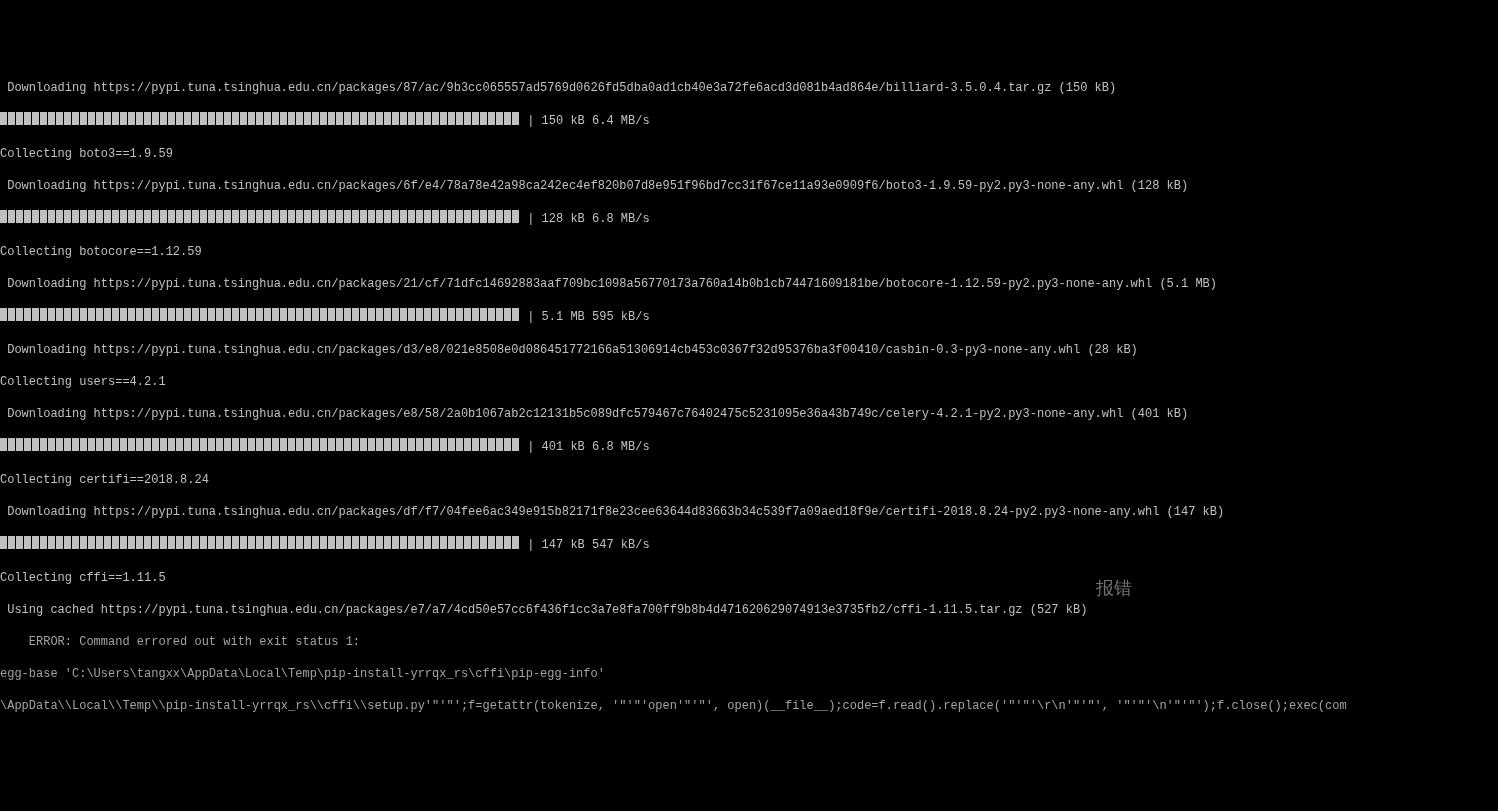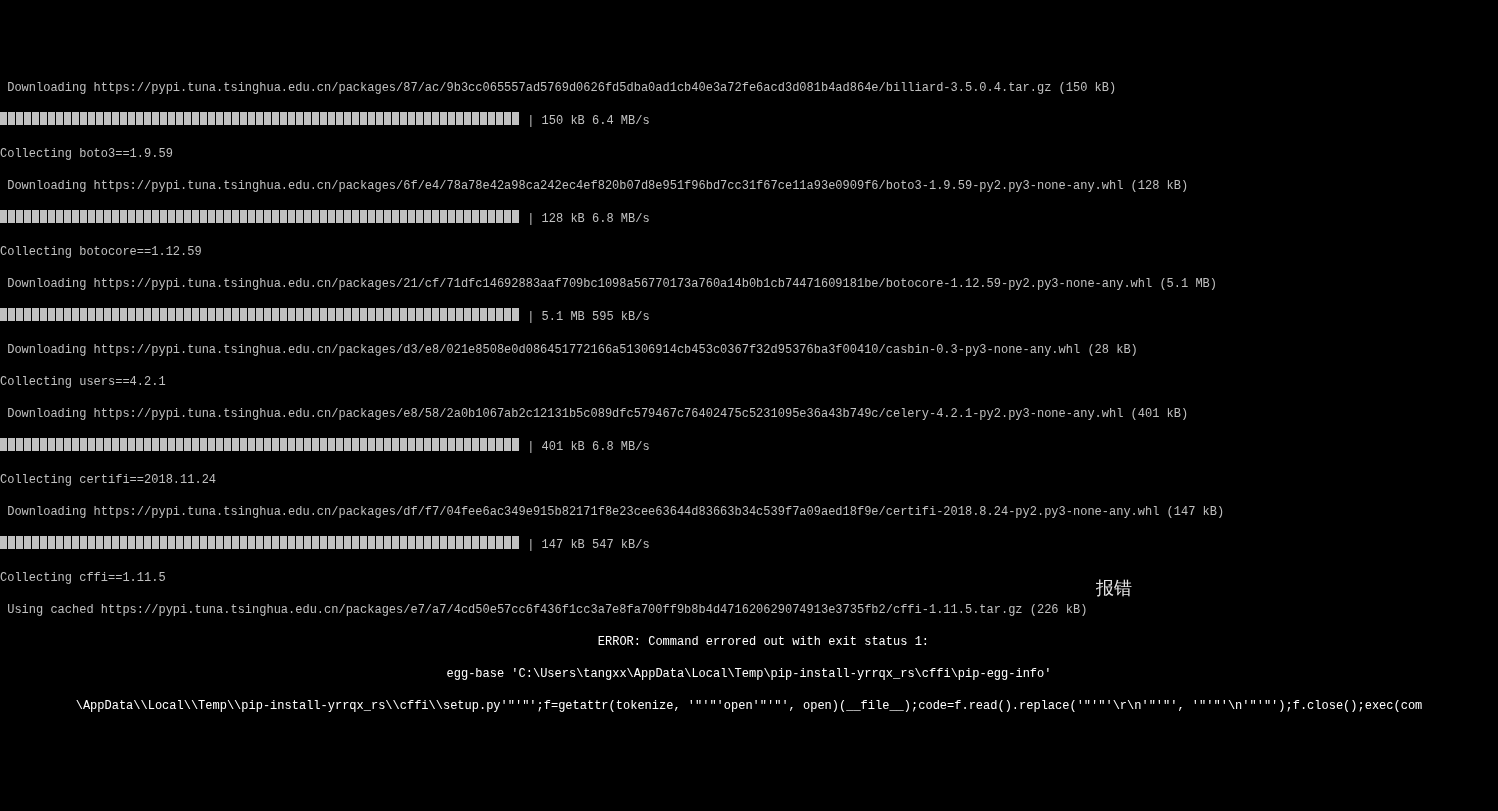--- a/index.html
+++ b/index.html
@@ -9,35 +9,35 @@
     font-family: "Consolas", "Courier New", monospace;
     font-size: 12px;
     line-height: 16px;
     white-space: pre;
     overflow-x: hidden;
     width: 1498px;
     height: 811px;
     padding: 0;
   }
   .line { white-space: pre; }
-  .err { color: #ffffff; text-align: center; }
+  .err { color: #a3a3a3; }
   .bar {
     display: inline-block;
     vertical-align: middle;
   }
   .bar .seg {
     display: inline-block;
     width: 7px;
     height: 13px;
     background: #c0c0c0;
     margin-right: 1px;
   }
   .annotation {
     position: absolute;
-    color: #e5e5e5;
+    color: #737373;
     font-family: "SimHei","Microsoft YaHei",sans-serif;
     font-size: 18px;
     left: 1096px;
     top: 580px;
   }
 </style>
 </head>
 <body>
 
 
@@ -48,25 +48,25 @@
 <div class="line">Collecting boto3==1.9.59</div>
 <div class="line"> Downloading https://pypi.tuna.tsinghua.edu.cn/packages/6f/e4/78a78e42a98ca242ec4ef820b07d8e951f96bd7cc31f67ce11a93e0909f6/boto3-1.9.59-py2.py3-none-any.whl (128 kB)</div>
 <div class="line"><span></span><span class="bar"><span class="seg"></span><span class="seg"></span><span class="seg"></span><span class="seg"></span><span class="seg"></span><span class="seg"></span><span class="seg"></span><span class="seg"></span><span class="seg"></span><span class="seg"></span><span class="seg"></span><span class="seg"></span><span class="seg"></span><span class="seg"></span><span class="seg"></span><span class="seg"></span><span class="seg"></span><span class="seg"></span><span class="seg"></span><span class="seg"></span><span class="seg"></span><span class="seg"></span><span class="seg"></span><span class="seg"></span><span class="seg"></span><span class="seg"></span><span class="seg"></span><span class="seg"></span><span class="seg"></span><span class="seg"></span><span class="seg"></span><span class="seg"></span><span class="seg"></span><span class="seg"></span><span class="seg"></span><span class="seg"></span><span class="seg"></span><span class="seg"></span><span class="seg"></span><span class="seg"></span><span class="seg"></span><span class="seg"></span><span class="seg"></span><span class="seg"></span><span class="seg"></span><span class="seg"></span><span class="seg"></span><span class="seg"></span><span class="seg"></span><span class="seg"></span><span class="seg"></span><span class="seg"></span><span class="seg"></span><span class="seg"></span><span class="seg"></span><span class="seg"></span><span class="seg"></span><span class="seg"></span><span class="seg"></span><span class="seg"></span><span class="seg"></span><span class="seg"></span><span class="seg"></span><span class="seg"></span><span class="seg"></span></span> <span>| 128 kB 6.8 MB/s</span></div>
 <div class="line">Collecting botocore==1.12.59</div>
 <div class="line"> Downloading https://pypi.tuna.tsinghua.edu.cn/packages/21/cf/71dfc14692883aaf709bc1098a56770173a760a14b0b1cb74471609181be/botocore-1.12.59-py2.py3-none-any.whl (5.1 MB)</div>
 <div class="line"><span></span><span class="bar"><span class="seg"></span><span class="seg"></span><span class="seg"></span><span class="seg"></span><span class="seg"></span><span class="seg"></span><span class="seg"></span><span class="seg"></span><span class="seg"></span><span class="seg"></span><span class="seg"></span><span class="seg"></span><span class="seg"></span><span class="seg"></span><span class="seg"></span><span class="seg"></span><span class="seg"></span><span class="seg"></span><span class="seg"></span><span class="seg"></span><span class="seg"></span><span class="seg"></span><span class="seg"></span><span class="seg"></span><span class="seg"></span><span class="seg"></span><span class="seg"></span><span class="seg"></span><span class="seg"></span><span class="seg"></span><span class="seg"></span><span class="seg"></span><span class="seg"></span><span class="seg"></span><span class="seg"></span><span class="seg"></span><span class="seg"></span><span class="seg"></span><span class="seg"></span><span class="seg"></span><span class="seg"></span><span class="seg"></span><span class="seg"></span><span class="seg"></span><span class="seg"></span><span class="seg"></span><span class="seg"></span><span class="seg"></span><span class="seg"></span><span class="seg"></span><span class="seg"></span><span class="seg"></span><span class="seg"></span><span class="seg"></span><span class="seg"></span><span class="seg"></span><span class="seg"></span><span class="seg"></span><span class="seg"></span><span class="seg"></span><span class="seg"></span><span class="seg"></span><span class="seg"></span><span class="seg"></span><span class="seg"></span></span> <span>| 5.1 MB 595 kB/s</span></div>
 <div class="line"> Downloading https://pypi.tuna.tsinghua.edu.cn/packages/d3/e8/021e8508e0d086451772166a51306914cb453c0367f32d95376ba3f00410/casbin-0.3-py3-none-any.whl (28 kB)</div>
 <div class="line">Collecting users==4.2.1</div>
 <div class="line"> Downloading https://pypi.tuna.tsinghua.edu.cn/packages/e8/58/2a0b1067ab2c12131b5c089dfc579467c76402475c5231095e36a43b749c/celery-4.2.1-py2.py3-none-any.whl (401 kB)</div>
 <div class="line"><span></span><span class="bar"><span class="seg"></span><span class="seg"></span><span class="seg"></span><span class="seg"></span><span class="seg"></span><span class="seg"></span><span class="seg"></span><span class="seg"></span><span class="seg"></span><span class="seg"></span><span class="seg"></span><span class="seg"></span><span class="seg"></span><span class="seg"></span><span class="seg"></span><span class="seg"></span><span class="seg"></span><span class="seg"></span><span class="seg"></span><span class="seg"></span><span class="seg"></span><span class="seg"></span><span class="seg"></span><span class="seg"></span><span class="seg"></span><span class="seg"></span><span class="seg"></span><span class="seg"></span><span class="seg"></span><span class="seg"></span><span class="seg"></span><span class="seg"></span><span class="seg"></span><span class="seg"></span><span class="seg"></span><span class="seg"></span><span class="seg"></span><span class="seg"></span><span class="seg"></span><span class="seg"></span><span class="seg"></span><span class="seg"></span><span class="seg"></span><span class="seg"></span><span class="seg"></span><span class="seg"></span><span class="seg"></span><span class="seg"></span><span class="seg"></span><span class="seg"></span><span class="seg"></span><span class="seg"></span><span class="seg"></span><span class="seg"></span><span class="seg"></span><span class="seg"></span><span class="seg"></span><span class="seg"></span><span class="seg"></span><span class="seg"></span><span class="seg"></span><span class="seg"></span><span class="seg"></span><span class="seg"></span><span class="seg"></span></span> <span>| 401 kB 6.8 MB/s</span></div>
-<div class="line">Collecting certifi==2018.11.24</div>
+<div class="line">Collecting certifi==2018.8.24</div>
 <div class="line"> Downloading https://pypi.tuna.tsinghua.edu.cn/packages/df/f7/04fee6ac349e915b82171f8e23cee63644d83663b34c539f7a09aed18f9e/certifi-2018.8.24-py2.py3-none-any.whl (147 kB)</div>
 <div class="line"><span></span><span class="bar"><span class="seg"></span><span class="seg"></span><span class="seg"></span><span class="seg"></span><span class="seg"></span><span class="seg"></span><span class="seg"></span><span class="seg"></span><span class="seg"></span><span class="seg"></span><span class="seg"></span><span class="seg"></span><span class="seg"></span><span class="seg"></span><span class="seg"></span><span class="seg"></span><span class="seg"></span><span class="seg"></span><span class="seg"></span><span class="seg"></span><span class="seg"></span><span class="seg"></span><span class="seg"></span><span class="seg"></span><span class="seg"></span><span class="seg"></span><span class="seg"></span><span class="seg"></span><span class="seg"></span><span class="seg"></span><span class="seg"></span><span class="seg"></span><span class="seg"></span><span class="seg"></span><span class="seg"></span><span class="seg"></span><span class="seg"></span><span class="seg"></span><span class="seg"></span><span class="seg"></span><span class="seg"></span><span class="seg"></span><span class="seg"></span><span class="seg"></span><span class="seg"></span><span class="seg"></span><span class="seg"></span><span class="seg"></span><span class="seg"></span><span class="seg"></span><span class="seg"></span><span class="seg"></span><span class="seg"></span><span class="seg"></span><span class="seg"></span><span class="seg"></span><span class="seg"></span><span class="seg"></span><span class="seg"></span><span class="seg"></span><span class="seg"></span><span class="seg"></span><span class="seg"></span><span class="seg"></span><span class="seg"></span></span> <span>| 147 kB 547 kB/s</span></div>
 <div class="line">Collecting cffi==1.11.5</div>
-<div class="line"> Using cached https://pypi.tuna.tsinghua.edu.cn/packages/e7/a7/4cd50e57cc6f436f1cc3a7e8fa700ff9b8b4d471620629074913e3735fb2/cffi-1.11.5.tar.gz (226 kB)</div>
+<div class="line"> Using cached https://pypi.tuna.tsinghua.edu.cn/packages/e7/a7/4cd50e57cc6f436f1cc3a7e8fa700ff9b8b4d471620629074913e3735fb2/cffi-1.11.5.tar.gz (527 kB)</div>
 <div class="line err">    ERROR: Command errored out with exit status 1:</div>
 <div class="line err">egg-base 'C:\Users\tangxx\AppData\Local\Temp\pip-install-yrrqx_rs\cffi\pip-egg-info'</div>
 <div class="line err">\AppData\\Local\\Temp\\pip-install-yrrqx_rs\\cffi\\setup.py'"'"';f=getattr(tokenize, '"'"'open'"'"', open)(__file__);code=f.read().replace('"'"'\r\n'"'"', '"'"'\n'"'"');f.close();exec(com</div>
 
 
 
 
 
 
 

